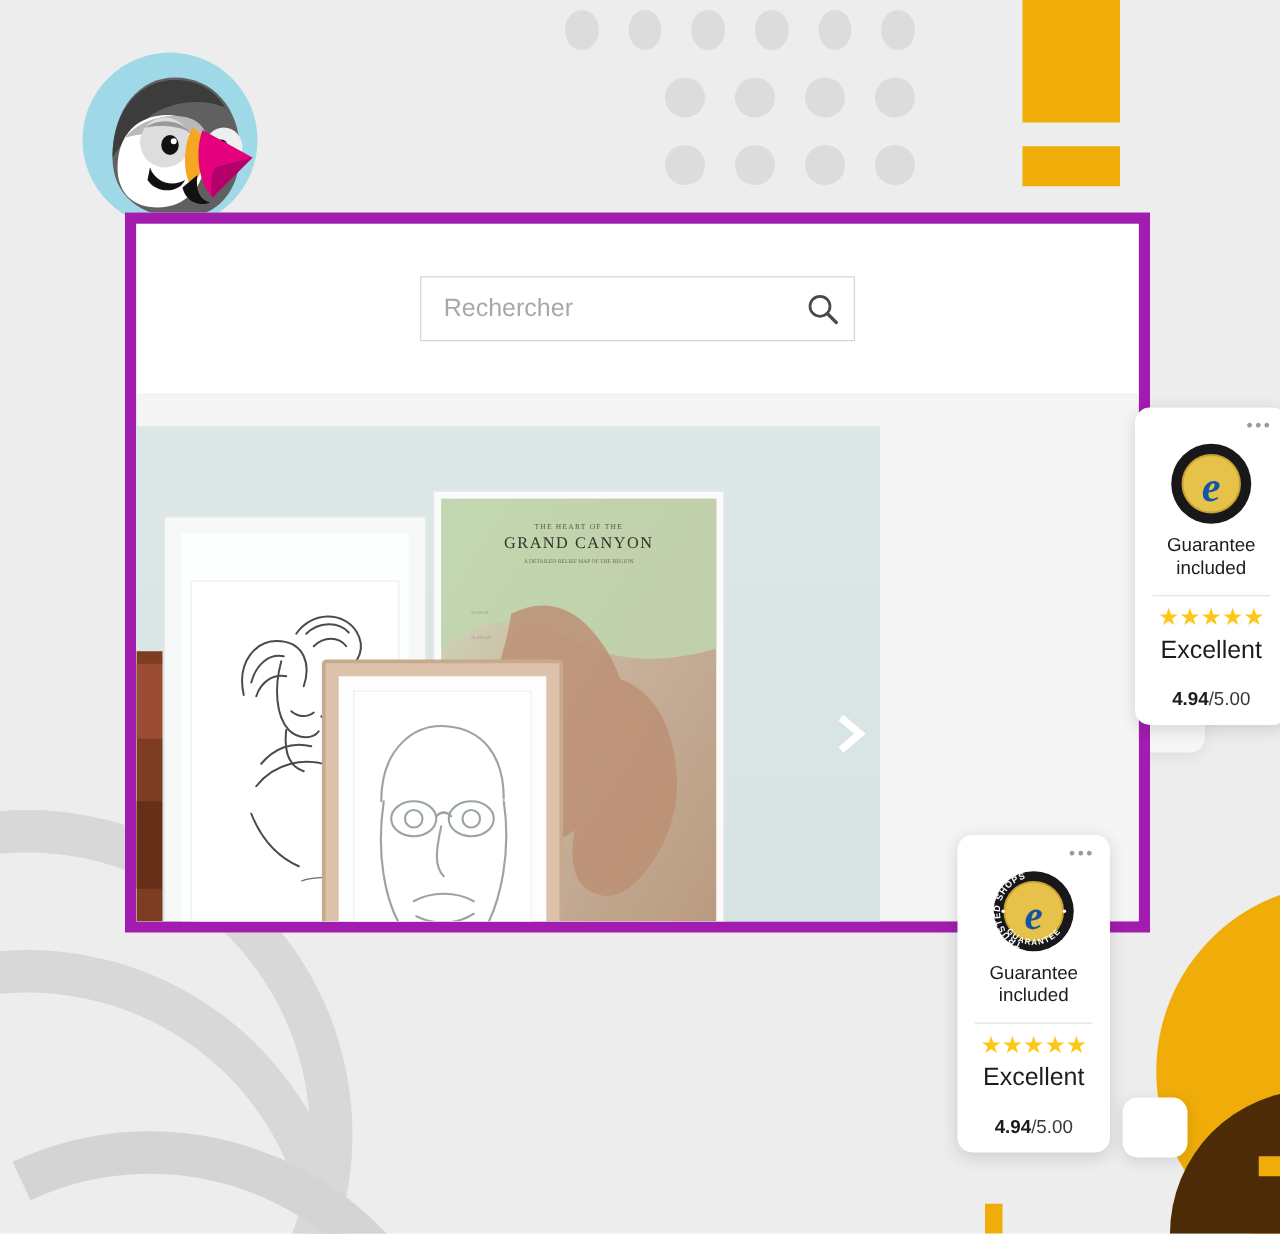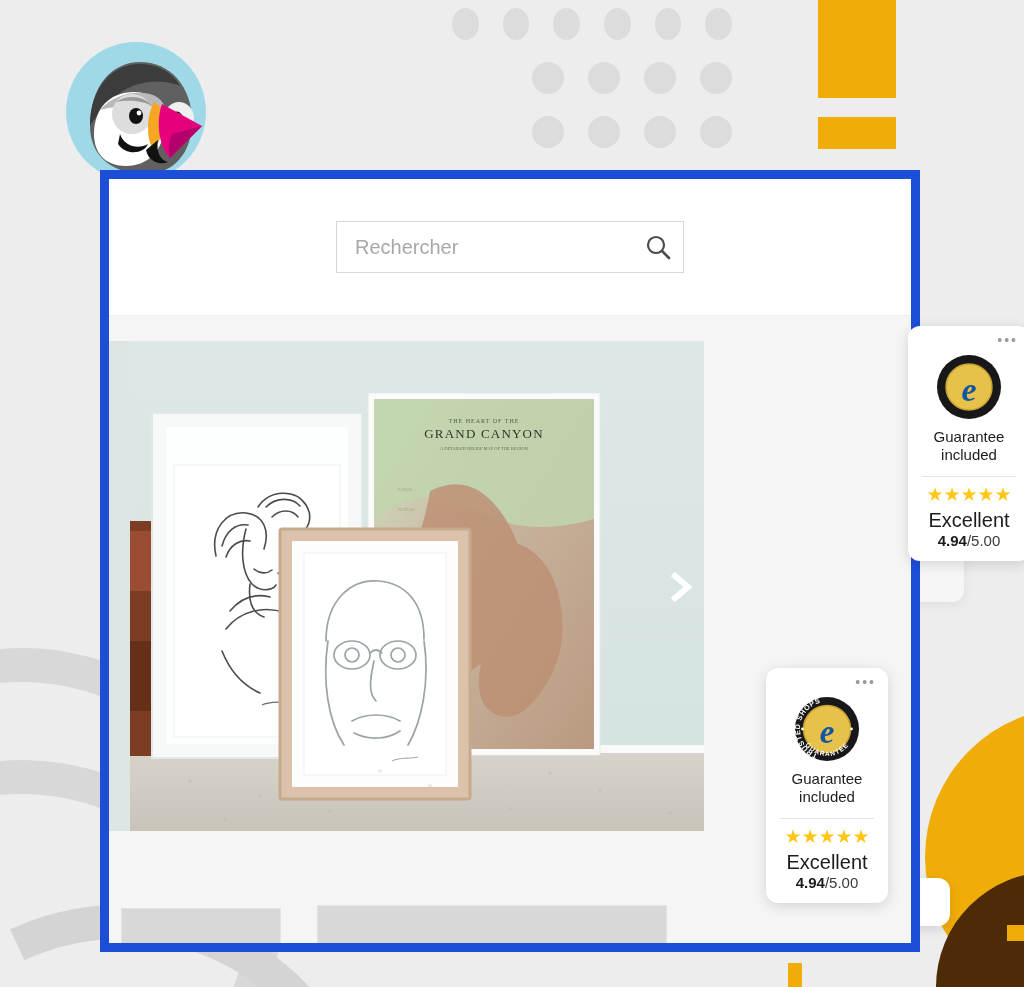--- a/index.html
+++ b/index.html
@@ -64,22 +64,22 @@
     transform: rotate(20deg);
   }
 
   
   .mascot { position: absolute; left: 54px; top: 30px; width: 164px; height: 164px; }
   .mascot svg { display: block; }
 
   
   .browser {
     position: absolute; left: 100px; top: 170px;
-    width: 820px; height: 782px;
-    border: 9px solid #1d4ed8;
+    width: 820px; height: 576px;
+    border: 9px solid #a21caf;
     background: #F4F4F4;
     overflow: hidden;
   }
   .site-header {
     height: 137px; background: #FFFFFF;
     display: flex; align-items: center; justify-content: center;
     border-bottom: 1px solid #EFEFEF;
   }
   .searchbox {
     width: 348px; height: 52px;
@@ -96,21 +96,20 @@
   .search-icon { width: 30px; height: 30px; flex: none; }
 
   .site-body { position: relative; height: 636px; background: #F5F5F5; }
 
   
   .hero {
     position: absolute; left: 0; top: 25px;
     width: 595px; height: 490px;
     background: #DDE6E5;
     overflow: hidden;
-    padding-left: 21px;
   }
   .hero svg { display: block; }
   .hero-next {
     position: absolute; left: 552px; top: 226px;
     width: 40px; height: 40px; cursor: pointer;
   }
 
   
   .tile {
     position: absolute; bottom: 0; background: #D8D8D8;
@@ -134,21 +133,21 @@
   }
   .ts-card.main { left: 766px; top: 668px; }
   .ts-card.ghost { left: 908px; top: 326px; }
 
   .ts-dots { text-align: right; color: #9a9a9a; font-size: 14px; line-height: 8px; letter-spacing: 2px; padding-right: 4px; height: 12px; }
   .ts-seal { margin: 6px auto 8px; width: 66px; height: 66px; display: block; }
   .ts-text { font-size: 15px; color: #1c1c1c; line-height: 1.22; font-family: "Liberation Sans", sans-serif; }
   .ts-rule { border: 0; border-top: 1px solid #E4E4E4; margin: 11px 6px 8px; }
   .ts-stars { color: #FFC715; font-size: 19px; letter-spacing: 0px; line-height: 1; }
   .ts-excellent { font-size: 20px; color: #1c1c1c; margin-top: 5px; }
-  .ts-score { font-size: 15px; color: #1c1c1c; margin-top: 0; }
+  .ts-score { font-size: 15px; color: #1c1c1c; margin-top: 19px; }
   .ts-score b { font-weight: bold; }
   .ts-score span { color: #3a3a3a; }
 
   .ghost-shadow {
     position: absolute; left: 900px; top: 334px;
     width: 64px; height: 268px; border-radius: 12px;
     background: #FFFFFF; box-shadow: 0 3px 14px rgba(0,0,0,0.12);
     opacity: .55;
   }
   .bottom-ghost {

